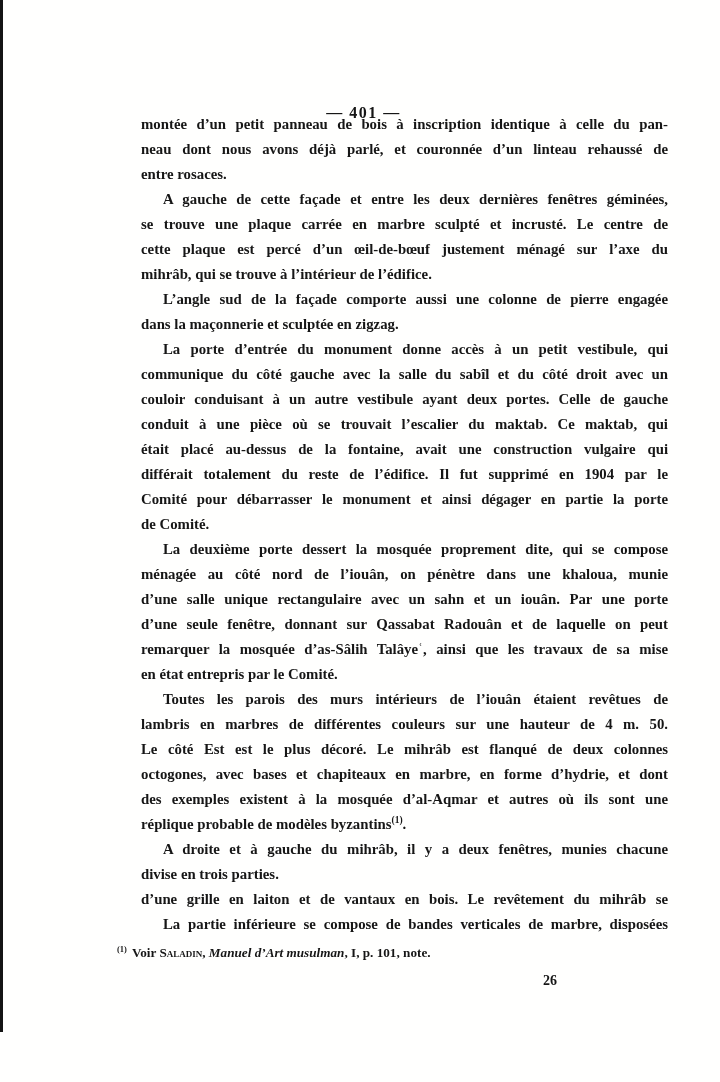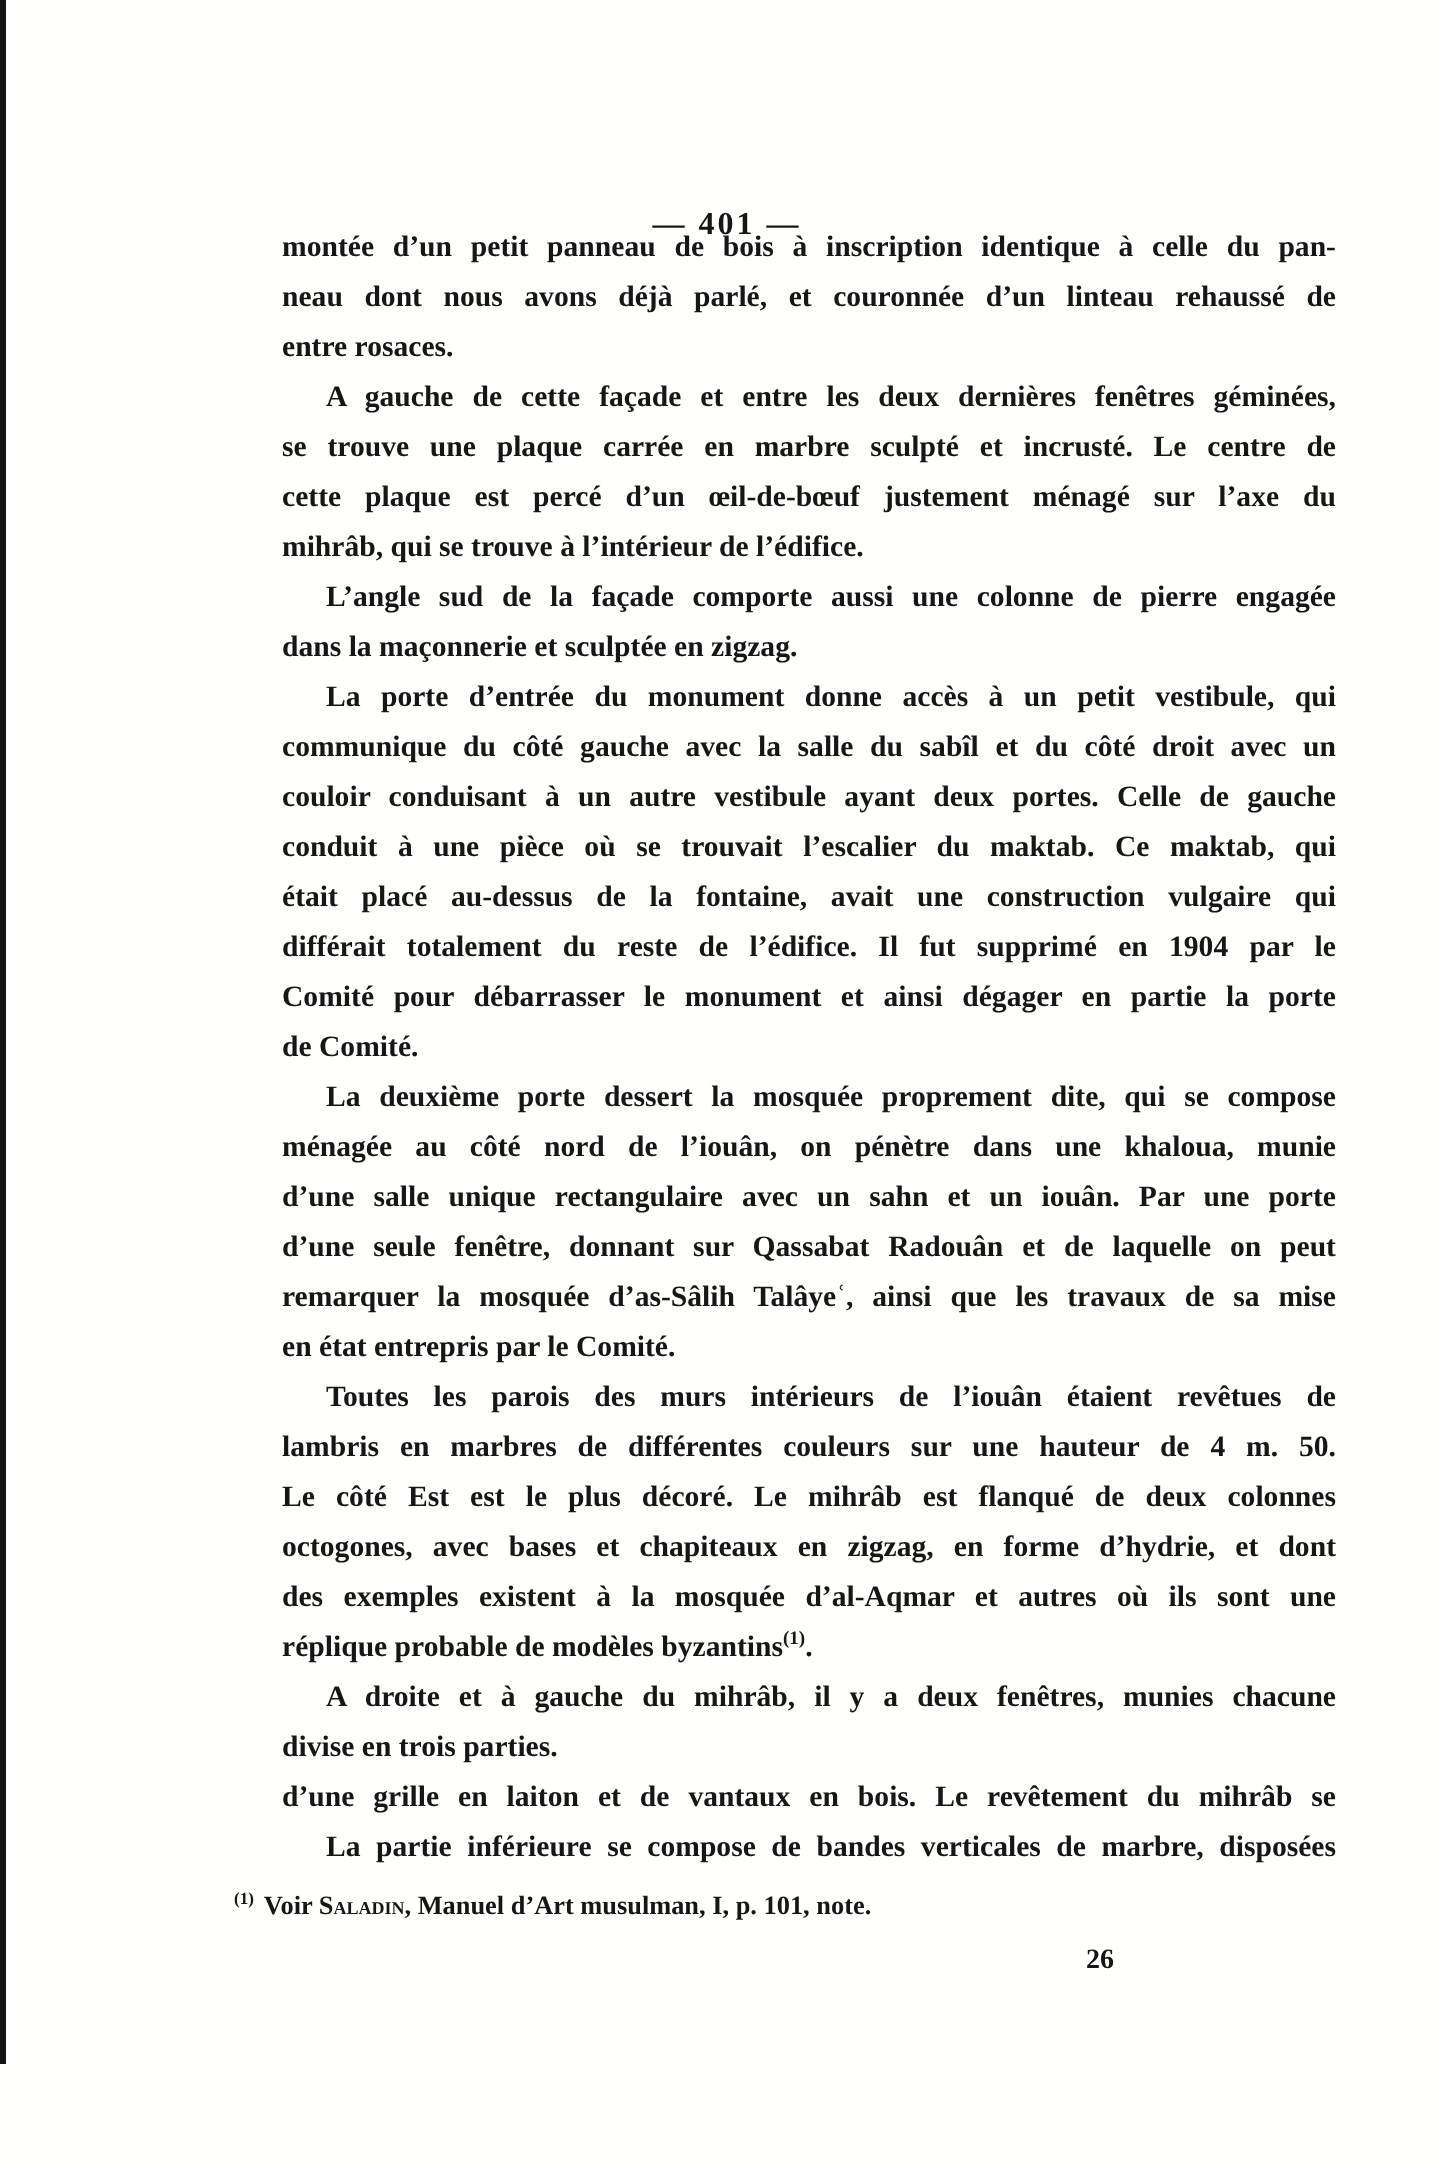--- a/index.html
+++ b/index.html
@@ -42,21 +42,21 @@
     vertical-align:6px;line-height:0;
   }
   .footnote{
     position:absolute;left:117px;top:945px;width:520px;
     font-size:13.2px;font-weight:bold;white-space:nowrap;
   }
   .footnote .fn-ref{
     font-size:8.5px;vertical-align:5px;margin-right:5px;line-height:0;
   }
   .smallcaps{font-variant:small-caps;}
-  .italic{}
+  .italic{font-style:italic;}
   .signature{
     position:absolute;left:543px;top:973px;
     font-size:14px;font-weight:bold;
   }
 </style>
 </head>
 <body>
 
 <div class="page">
   <div class="left-edge"></div>
@@ -94,21 +94,21 @@
         <div class="line">ménagée au côté nord de l’iouân, on pénètre dans une khaloua, munie</div>
         <div class="line">d’une salle unique rectangulaire avec un sahn et un iouân. Par une porte</div>
         <div class="line">d’une seule fenêtre, donnant sur Qassabat Radouân et de laquelle on peut</div>
         <div class="line">remarquer la mosquée d’as-Sâlih Talâyeʿ, ainsi que les travaux de sa mise</div>
         <div class="line last">en état entrepris par le Comité.</div>
       </div>
       <div class="par">
         <div class="line indent">Toutes les parois des murs intérieurs de l’iouân étaient revêtues de</div>
         <div class="line">lambris en marbres de différentes couleurs sur une hauteur de 4 m. 50.</div>
         <div class="line">Le côté Est est le plus décoré. Le mihrâb est flanqué de deux colonnes</div>
-        <div class="line">octogones, avec bases et chapiteaux en zigzag, en forme d’hydrie, et dont</div>
+        <div class="line">octogones, avec bases et chapiteaux en marbre, en forme d’hydrie, et dont</div>
         <div class="line">des exemples existent à la mosquée d’al-Aqmar et autres où ils sont une</div>
         <div class="line last">réplique probable de modèles byzantins<sup class="ref">(1)</sup>.</div>
       </div>
       <div class="par">
         <div class="line indent">A droite et à gauche du mihrâb, il y a deux fenêtres, munies chacune</div>
         <div class="line last">divise en trois parties.</div>
         <div class="line">d’une grille en laiton et de vantaux en bois. Le revêtement du mihrâb se</div>
       </div>
       <div class="par">
         <div class="line indent">La partie inférieure se compose de bandes verticales de marbre, disposées</div>

